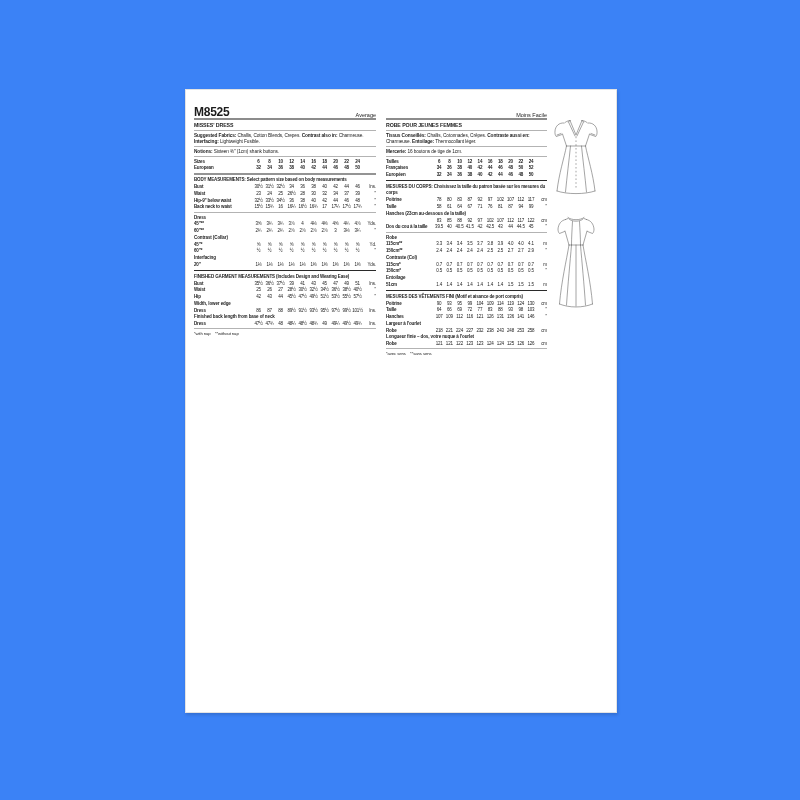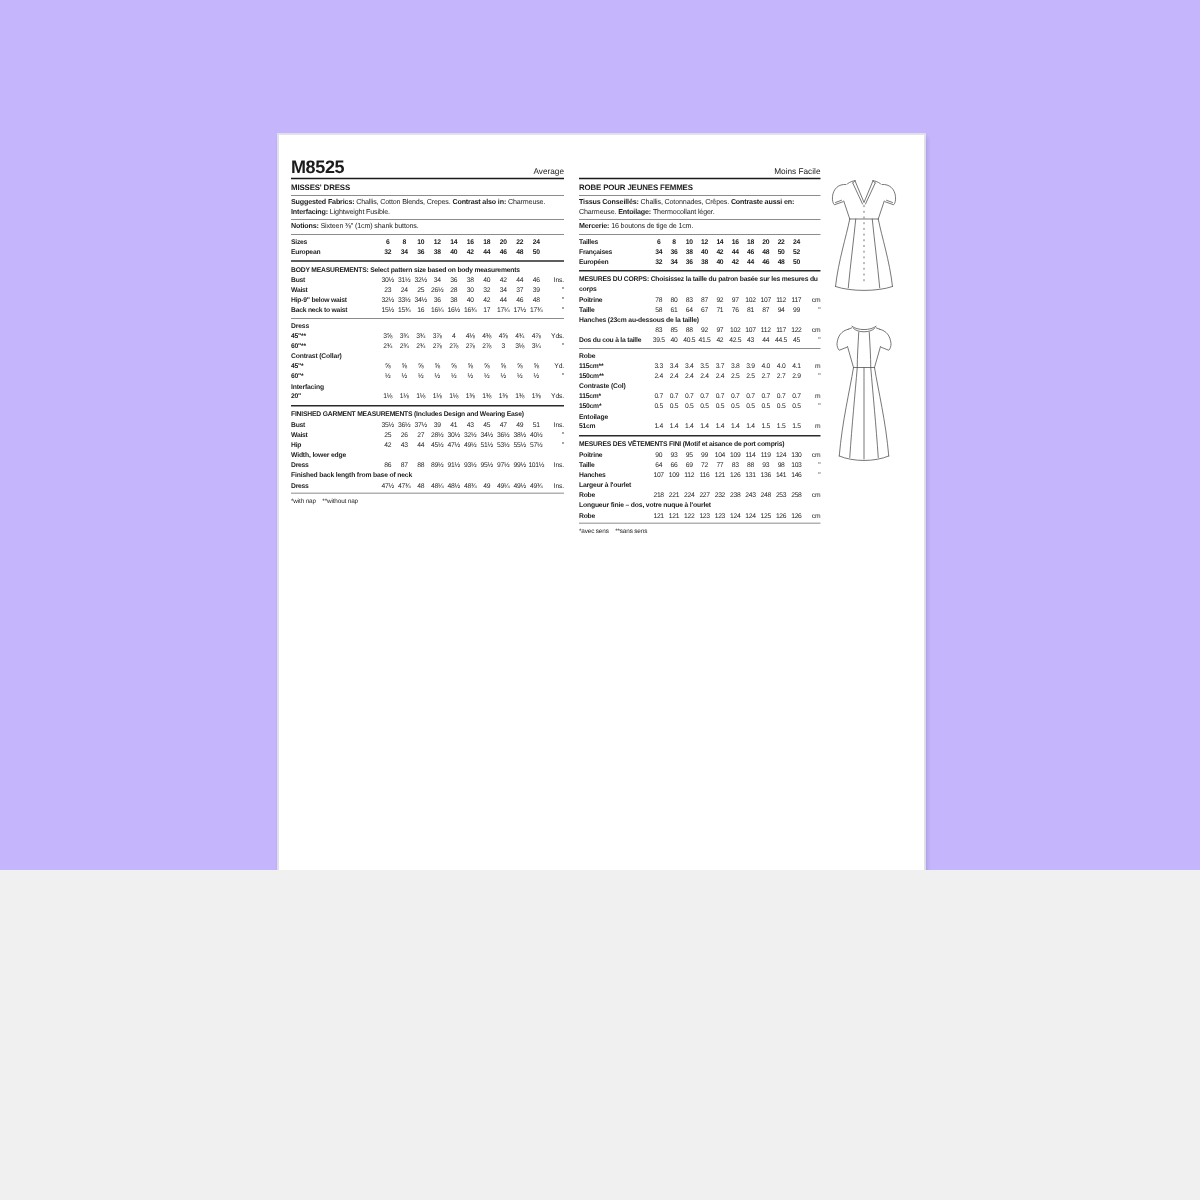--- a/index.html
+++ b/index.html
@@ -1,17 +1,17 @@
 <!DOCTYPE html>
 <html><head>
 <meta charset="utf-8">
 <style>
   html,body{margin:0;padding:0;}
   body{background:#f0f0f0;font-family:"Liberation Sans",sans-serif;}
-  .canvas{position:relative;width:800px;height:580px;background:#c4b5fd;overflow:hidden;}
+  .canvas{position:relative;width:800px;height:800px;background:#3b82f6;overflow:hidden;}
   .page{position:absolute;left:185px;top:89px;width:430px;height:622px;background:#ffffff;
         border:1px solid #e3e3e3;box-shadow:1px 2px 3px rgba(0,0,0,0.14);}
   .page-content{position:absolute;left:0;top:0;width:860px;height:1244px;
         transform:scale(0.5);transform-origin:0 0;color:#1c1c1c;}
   .col{position:absolute;top:22px;}
   .col.en{left:16px;width:364px;}
   .col.fr{left:400px;width:322px;}
   .col-header{height:34px;display:flex;align-items:flex-end;justify-content:space-between;
         border-bottom:2px solid #1a1a1a;padding-bottom:1px;}
   .brand{font-size:24px;font-weight:bold;letter-spacing:-0.5px;line-height:24px;}

